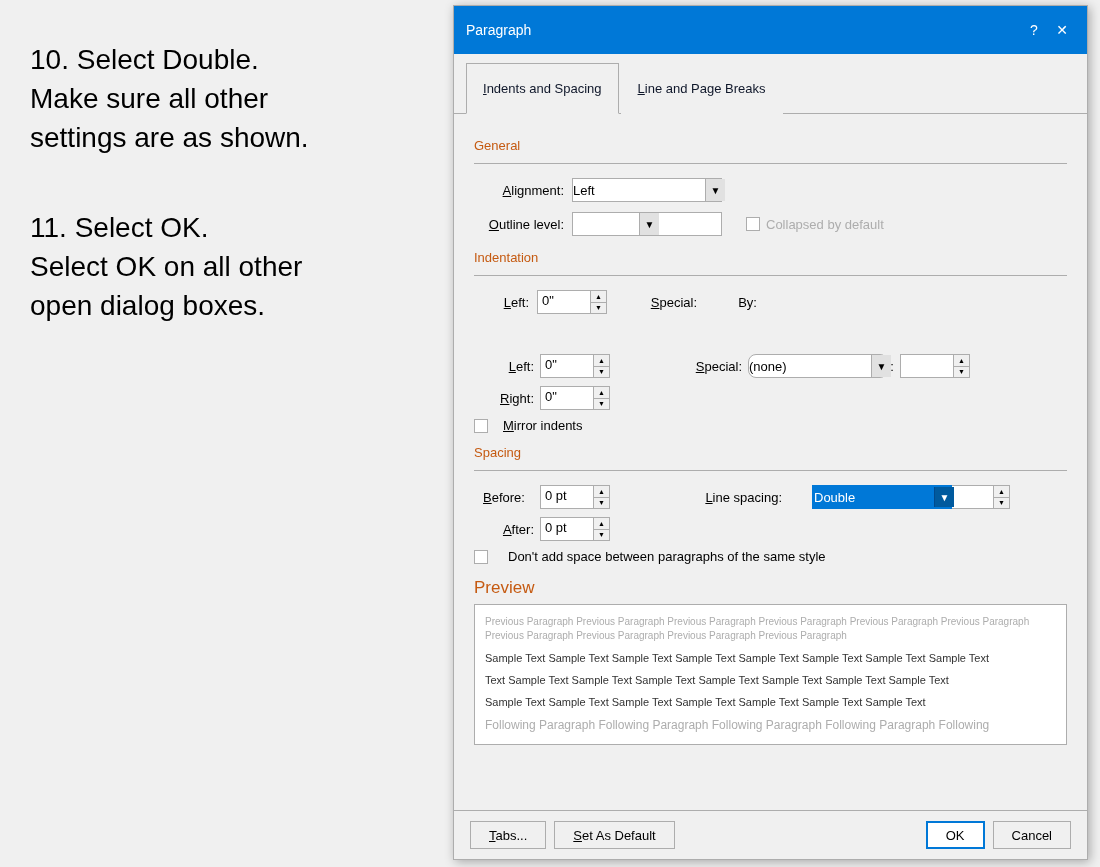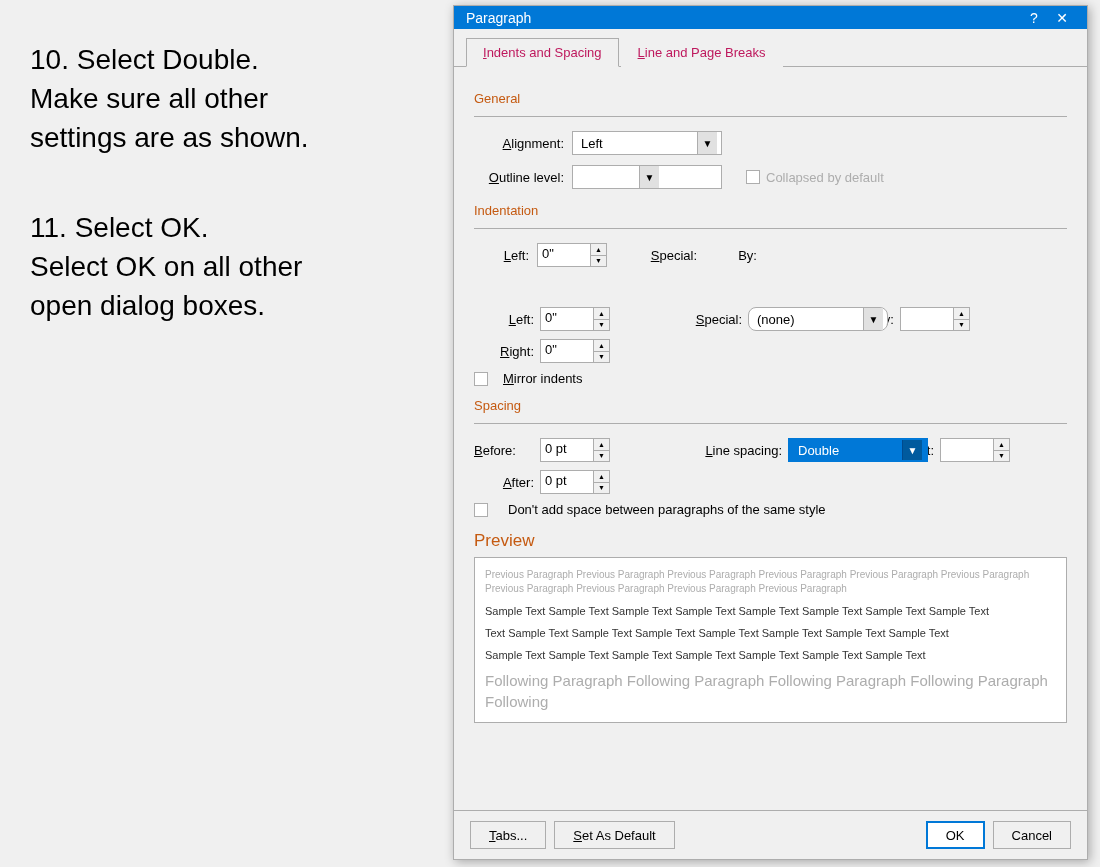--- a/index.html
+++ b/index.html
@@ -45,21 +45,21 @@
     }
 
     
     .title-bar {
       background: #0078d7;
       color: white;
       padding: 6px 12px;
       display: flex;
       align-items: center;
       justify-content: space-between;
-      height: 23px;
+      height: 48px;
       flex-shrink: 0;
     }
     .title-bar-title {
       font-size: 14px;
       font-weight: normal;
     }
     .title-bar-controls {
       display: flex;
       gap: 2px;
       align-items: center;
@@ -88,26 +88,26 @@
 
     
     .tabs {
       display: flex;
       background: #f0f0f0;
       border-bottom: 1px solid #adadad;
       padding: 8px 12px 0 12px;
       gap: 2px;
     }
     .tab {
-      padding: 6px 16px;
+      padding: 17px 16px;
       border: 1px solid transparent;
       cursor: pointer;
       background: #f0f0f0;
       font-size: 13px;
-      color: #be185d;
+      color: #0f172a;
       position: relative;
       bottom: -1px;
     }
     .tab.active {
       background: #f0f0f0;
       border: 1px solid #adadad;
       border-bottom: 1px solid #f0f0f0;
     }
 
     
@@ -145,28 +145,29 @@
     }
 
     
     .dropdown {
       display: flex;
       align-items: center;
       border: 1px solid #adadad;
       background: white;
       height: 24px;
       min-width: 140px;
-      padding: 0 8px;
+      padding: 0 0;
       cursor: pointer;
       position: relative;
     }
     .dropdown.highlighted {
       border: 2px solid #0078d7;
       background: #0078d7;
       color: white;
+      margin-left: 24px;
     }
     .dropdown-text {
       flex: 1;
       font-size: 13px;
       overflow: hidden;
       white-space: nowrap;
     }
     .dropdown-arrow {
       width: 20px;
       height: 100%;
@@ -276,21 +277,21 @@
       color: #adadad;
       line-height: 1.4;
       margin-bottom: 4px;
     }
     .preview-sample-text {
       font-size: 11px;
       color: #333;
       line-height: 2;
     }
     .preview-follow-text {
-      font-size: 15px;
+      font-size: 12px;
       color: #adadad;
       line-height: 1.4;
       margin-top: 4px;
     }
 
     
     .dialog-buttons {
       display: flex;
       padding: 10px 16px;
       gap: 8px;
@@ -443,21 +444,21 @@
           <div class="checkbox"></div>
           <span style="font-size:13px;"><u>M</u>irror indents</span>
         </div>
       </div>
 
       <div style="margin-top:10px;">
         <div class="section-header">Spacing</div>
         <hr class="section-divider">
 
         <div style="display:grid; grid-template-columns: 60px 90px 30px 110px 120px 20px 80px; align-items:center; gap:6px; margin-bottom:8px;">
-          <span class="form-label" style="text-align:left; min-width:0;"><u>B</u>efore:</span>
+          <span class="form-label" style="text-align:center; min-width:0;"><u>B</u>efore:</span>
           <div class="spin-input">
             <span class="spin-text">0 pt</span>
             <div class="spin-btns">
               <button class="spin-btn">▲</button>
               <button class="spin-btn">▼</button>
             </div>
           </div>
           <span></span>
           <span class="form-label" style="text-align:right; min-width:0;"><u>L</u>ine spacing:</span>
           <div class="dropdown highlighted" style="width:120px;">

